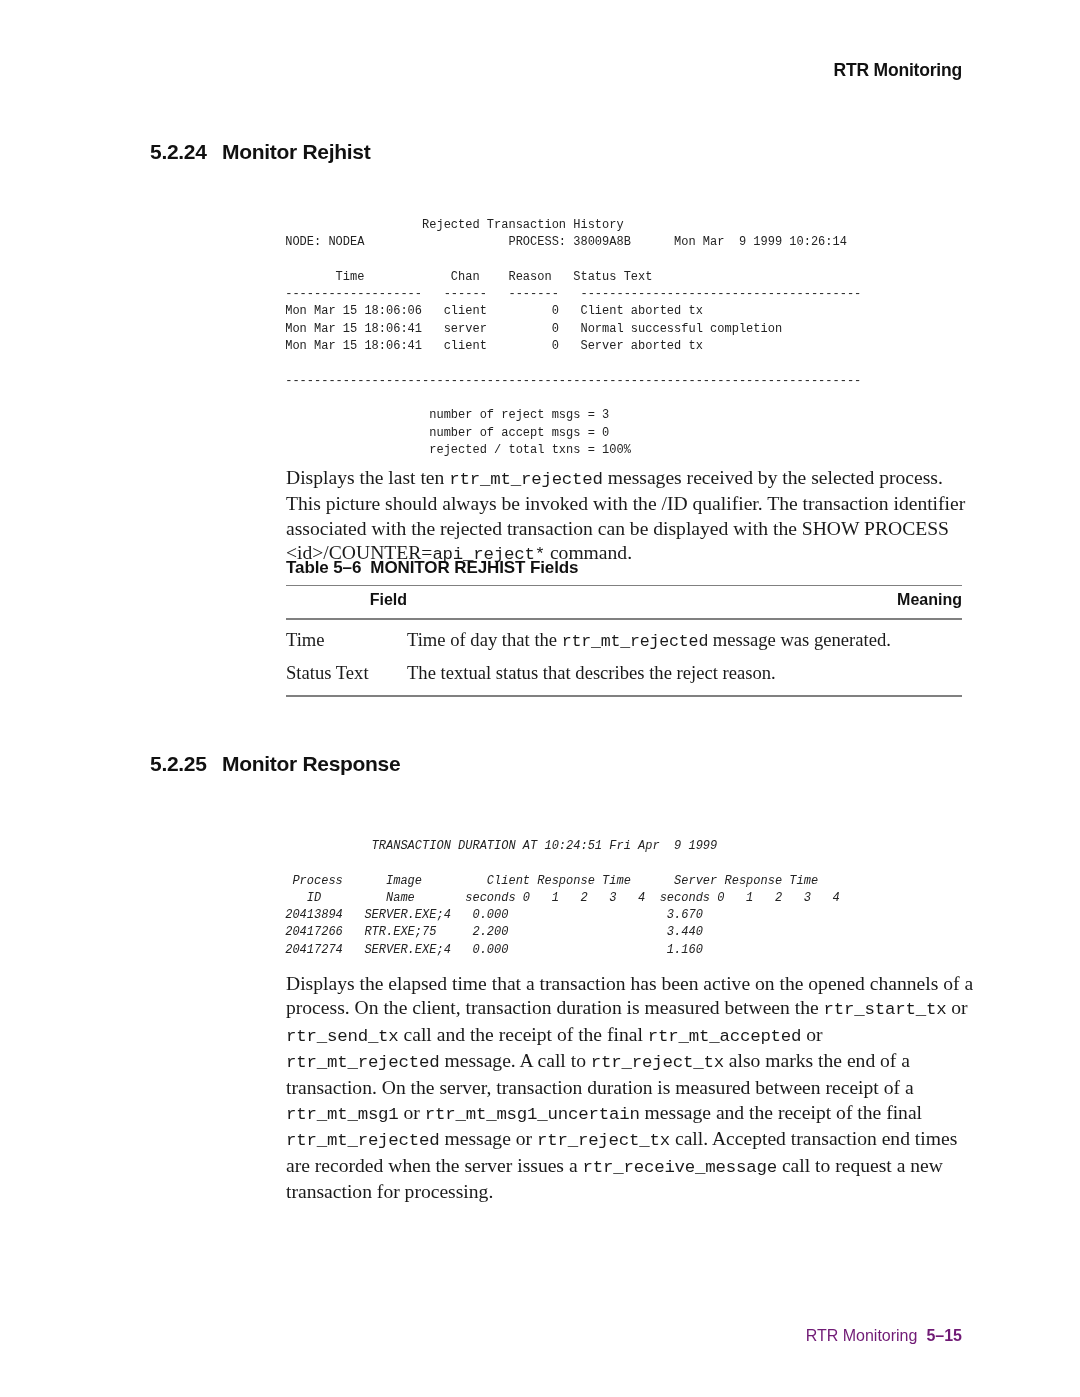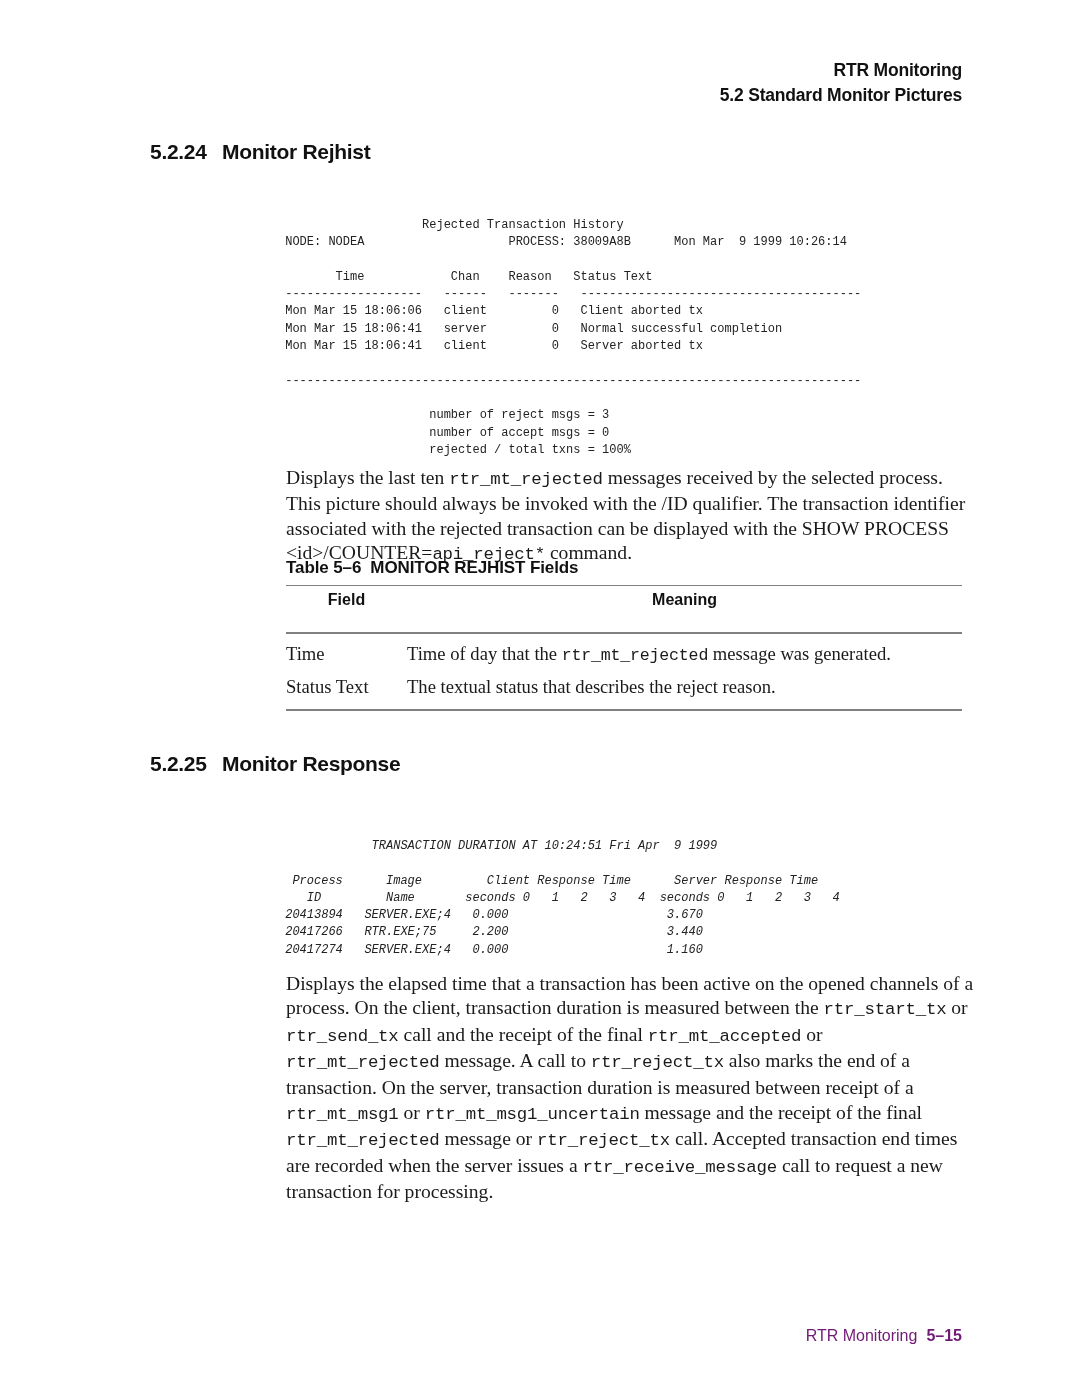--- a/index.html
+++ b/index.html
@@ -106,22 +106,22 @@
   .tabcaption .capnum { margin-right: 9px; }
   table.fields {
     border-collapse: collapse;
     width: 676px;
     table-layout: fixed;
   }
   table.fields th {
     font-family: "Liberation Sans", sans-serif;
     font-weight: bold;
     font-size: 16px;
-    text-align: center;
-    padding: 5px 0 23px 0;
+    text-align: right;
+    padding: 5px 0 9px 0;
     color: #111;
   }
   table.fields thead tr {
     border-top: 1.5px solid #808080;
     border-bottom: 2.5px solid #808080;
   }
   table.fields tbody tr:last-child {
     border-bottom: 2.5px solid #808080;
   }
   table.fields td {
@@ -158,21 +158,20 @@
     margin-left: 9px;
   }
 </style>
 </head>
 <body>
 
 <div class="page">
 
   <div class="runhead">
     <div>RTR Monitoring</div>
-    <div>5.2 Standard Monitor Pictures</div>
   </div>
 
   <div class="sechead" id="sec-rejhist">
     <span class="num">5.2.24</span><span>Monitor Rejhist</span>
   </div>
 
   <pre class="screen" id="screen-rejhist">                    Rejected Transaction History
  NODE: NODEA                    PROCESS: 38009A8B      Mon Mar  9 1999 10:26:14
 
         Time            Chan    Reason   Status Text

